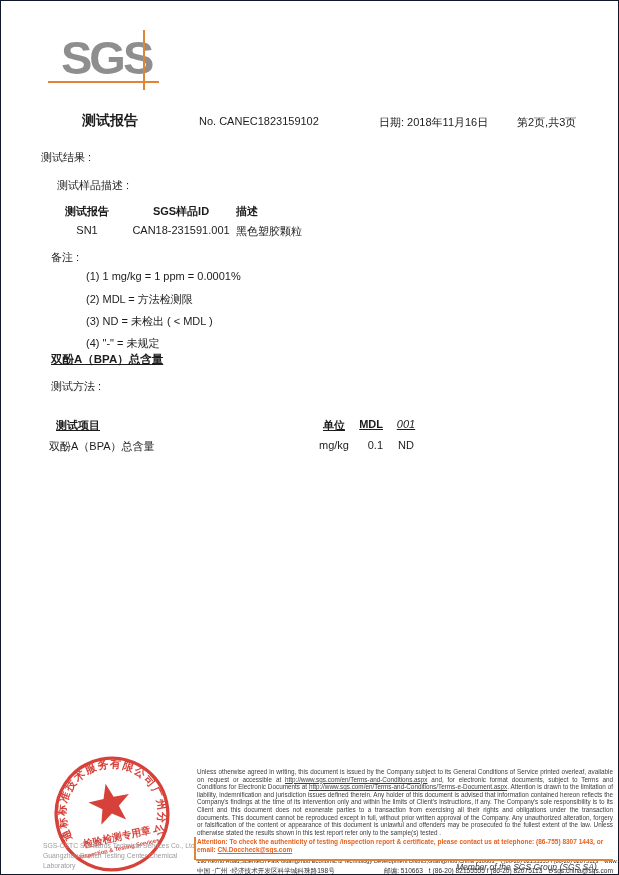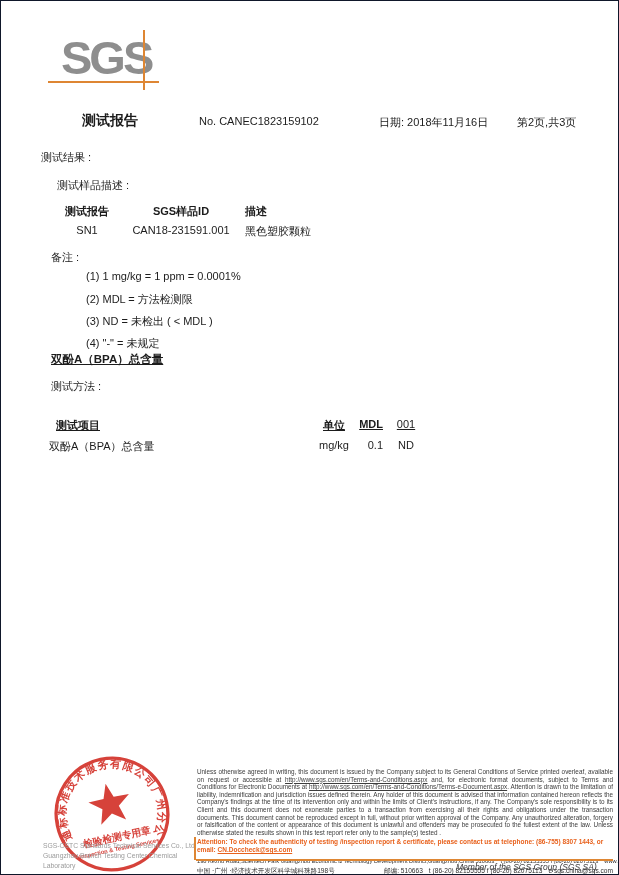--- a/index.html
+++ b/index.html
@@ -19,25 +19,25 @@
   .doc-title { left:50px; top:111px; font-size:14px; font-weight:700; color:#1c1c1c;margin-left:31px; }
   .report-no { left:198px; top:114px; font-size:11px; color:#1c1c1c; }
   .report-date { left:378px; top:114px; font-size:11px; color:#1c1c1c; }
   .page-info { left:516px; top:114px; font-size:11px; color:#1c1c1c; }
   
   .t { font-size:11px; color:#1c1c1c; }
   .results-label { left:40px; top:149px; }
   .sample-desc-label { left:56px; top:177px; }
   .u { text-decoration:underline; }
   .b { font-weight:700; }
-  .i { }
+  .i { font-style:italic; }
   
   .st-c1 { left:55px; width:62px; text-align:center; }
   .st-c2 { left:128px; width:104px; text-align:center; }
-  .st-c3 { left:244px; }
+  .st-c3 { left:235px; }
   .st-h { top:203px; font-weight:700; }
   .st-r { top:223px; }
   
   .remarks-label { left:50px; top:249px; }
   .rm0 { left:85px; top:269px; } .rm1 { left:85px; top:291px; }
   .rm2 { left:85px; top:313px; } .rm3 { left:85px; top:335px; }
   
   .bpa-heading { left:50px; top:351px; font-weight:700; text-decoration:underline; font-size:11.5px; }
   .method-label { left:50px; top:378px; }
   .method-text { left:120px; top:376px; width:468px; line-height:22px; text-align:justify; }

